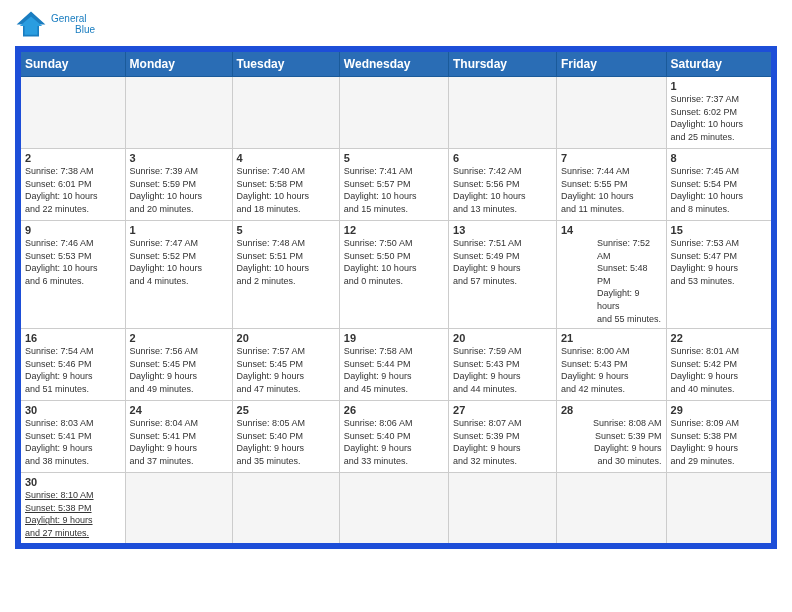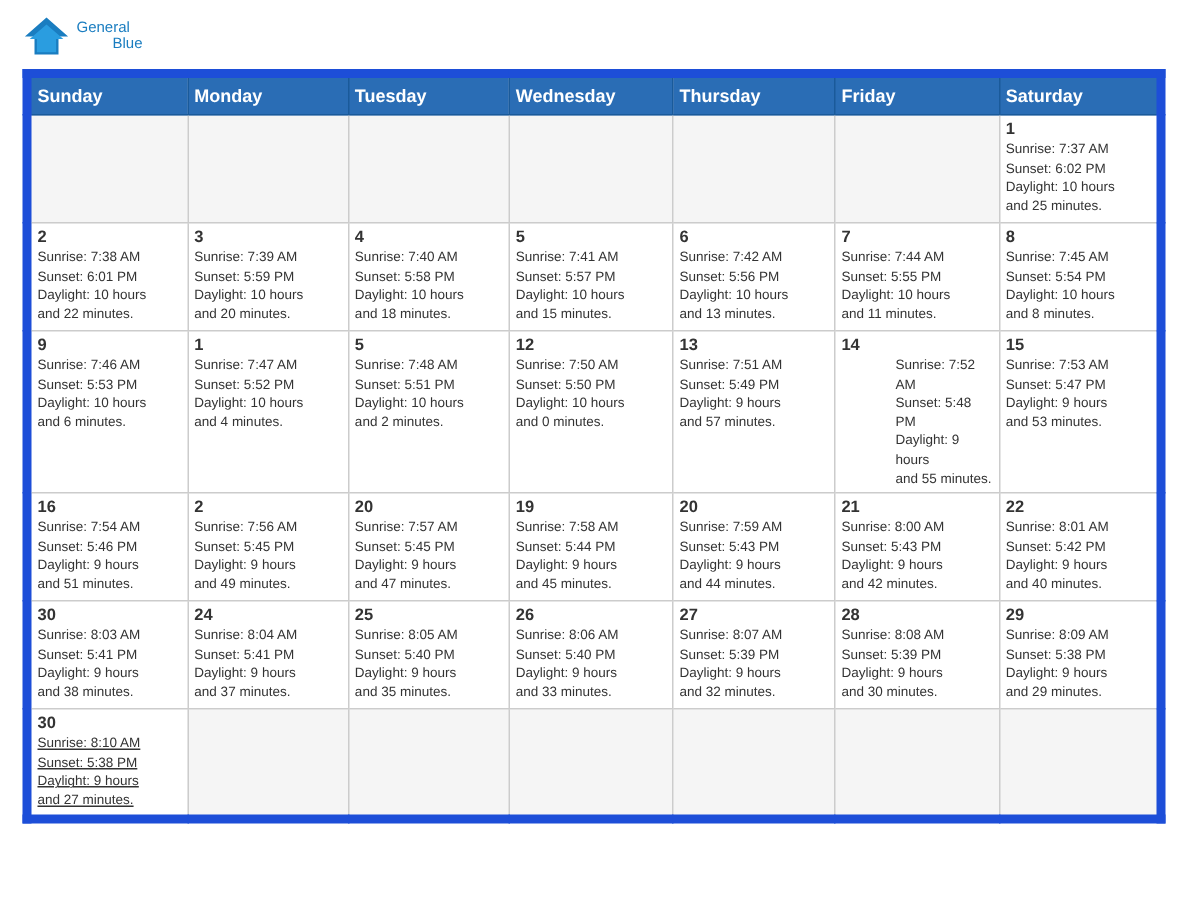--- a/index.html
+++ b/index.html
@@ -328,21 +328,21 @@
           </td>
           <td>
             <span class="day-num">27</span>
             <div class="day-info" style="white-space: pre-line;">Sunrise: 8:07 AM
 Sunset: 5:39 PM
 Daylight: 9 hours
 and 32 minutes.</div>
           </td>
           <td>
             <span class="day-num">28</span>
-            <div class="day-info" style="white-space: pre-line;">Sunrise: 8:08 AM
+            <div class="day-info" style="white-space: pre-line; text-align: right;">Sunrise: 8:08 AM
 Sunset: 5:39 PM
 Daylight: 9 hours
 and 30 minutes.</div>
           </td>
           <td>
             <span class="day-num">29</span>
             <div class="day-info" style="white-space: pre-line;">Sunrise: 8:09 AM
 Sunset: 5:38 PM
 Daylight: 9 hours
 and 29 minutes.</div>

